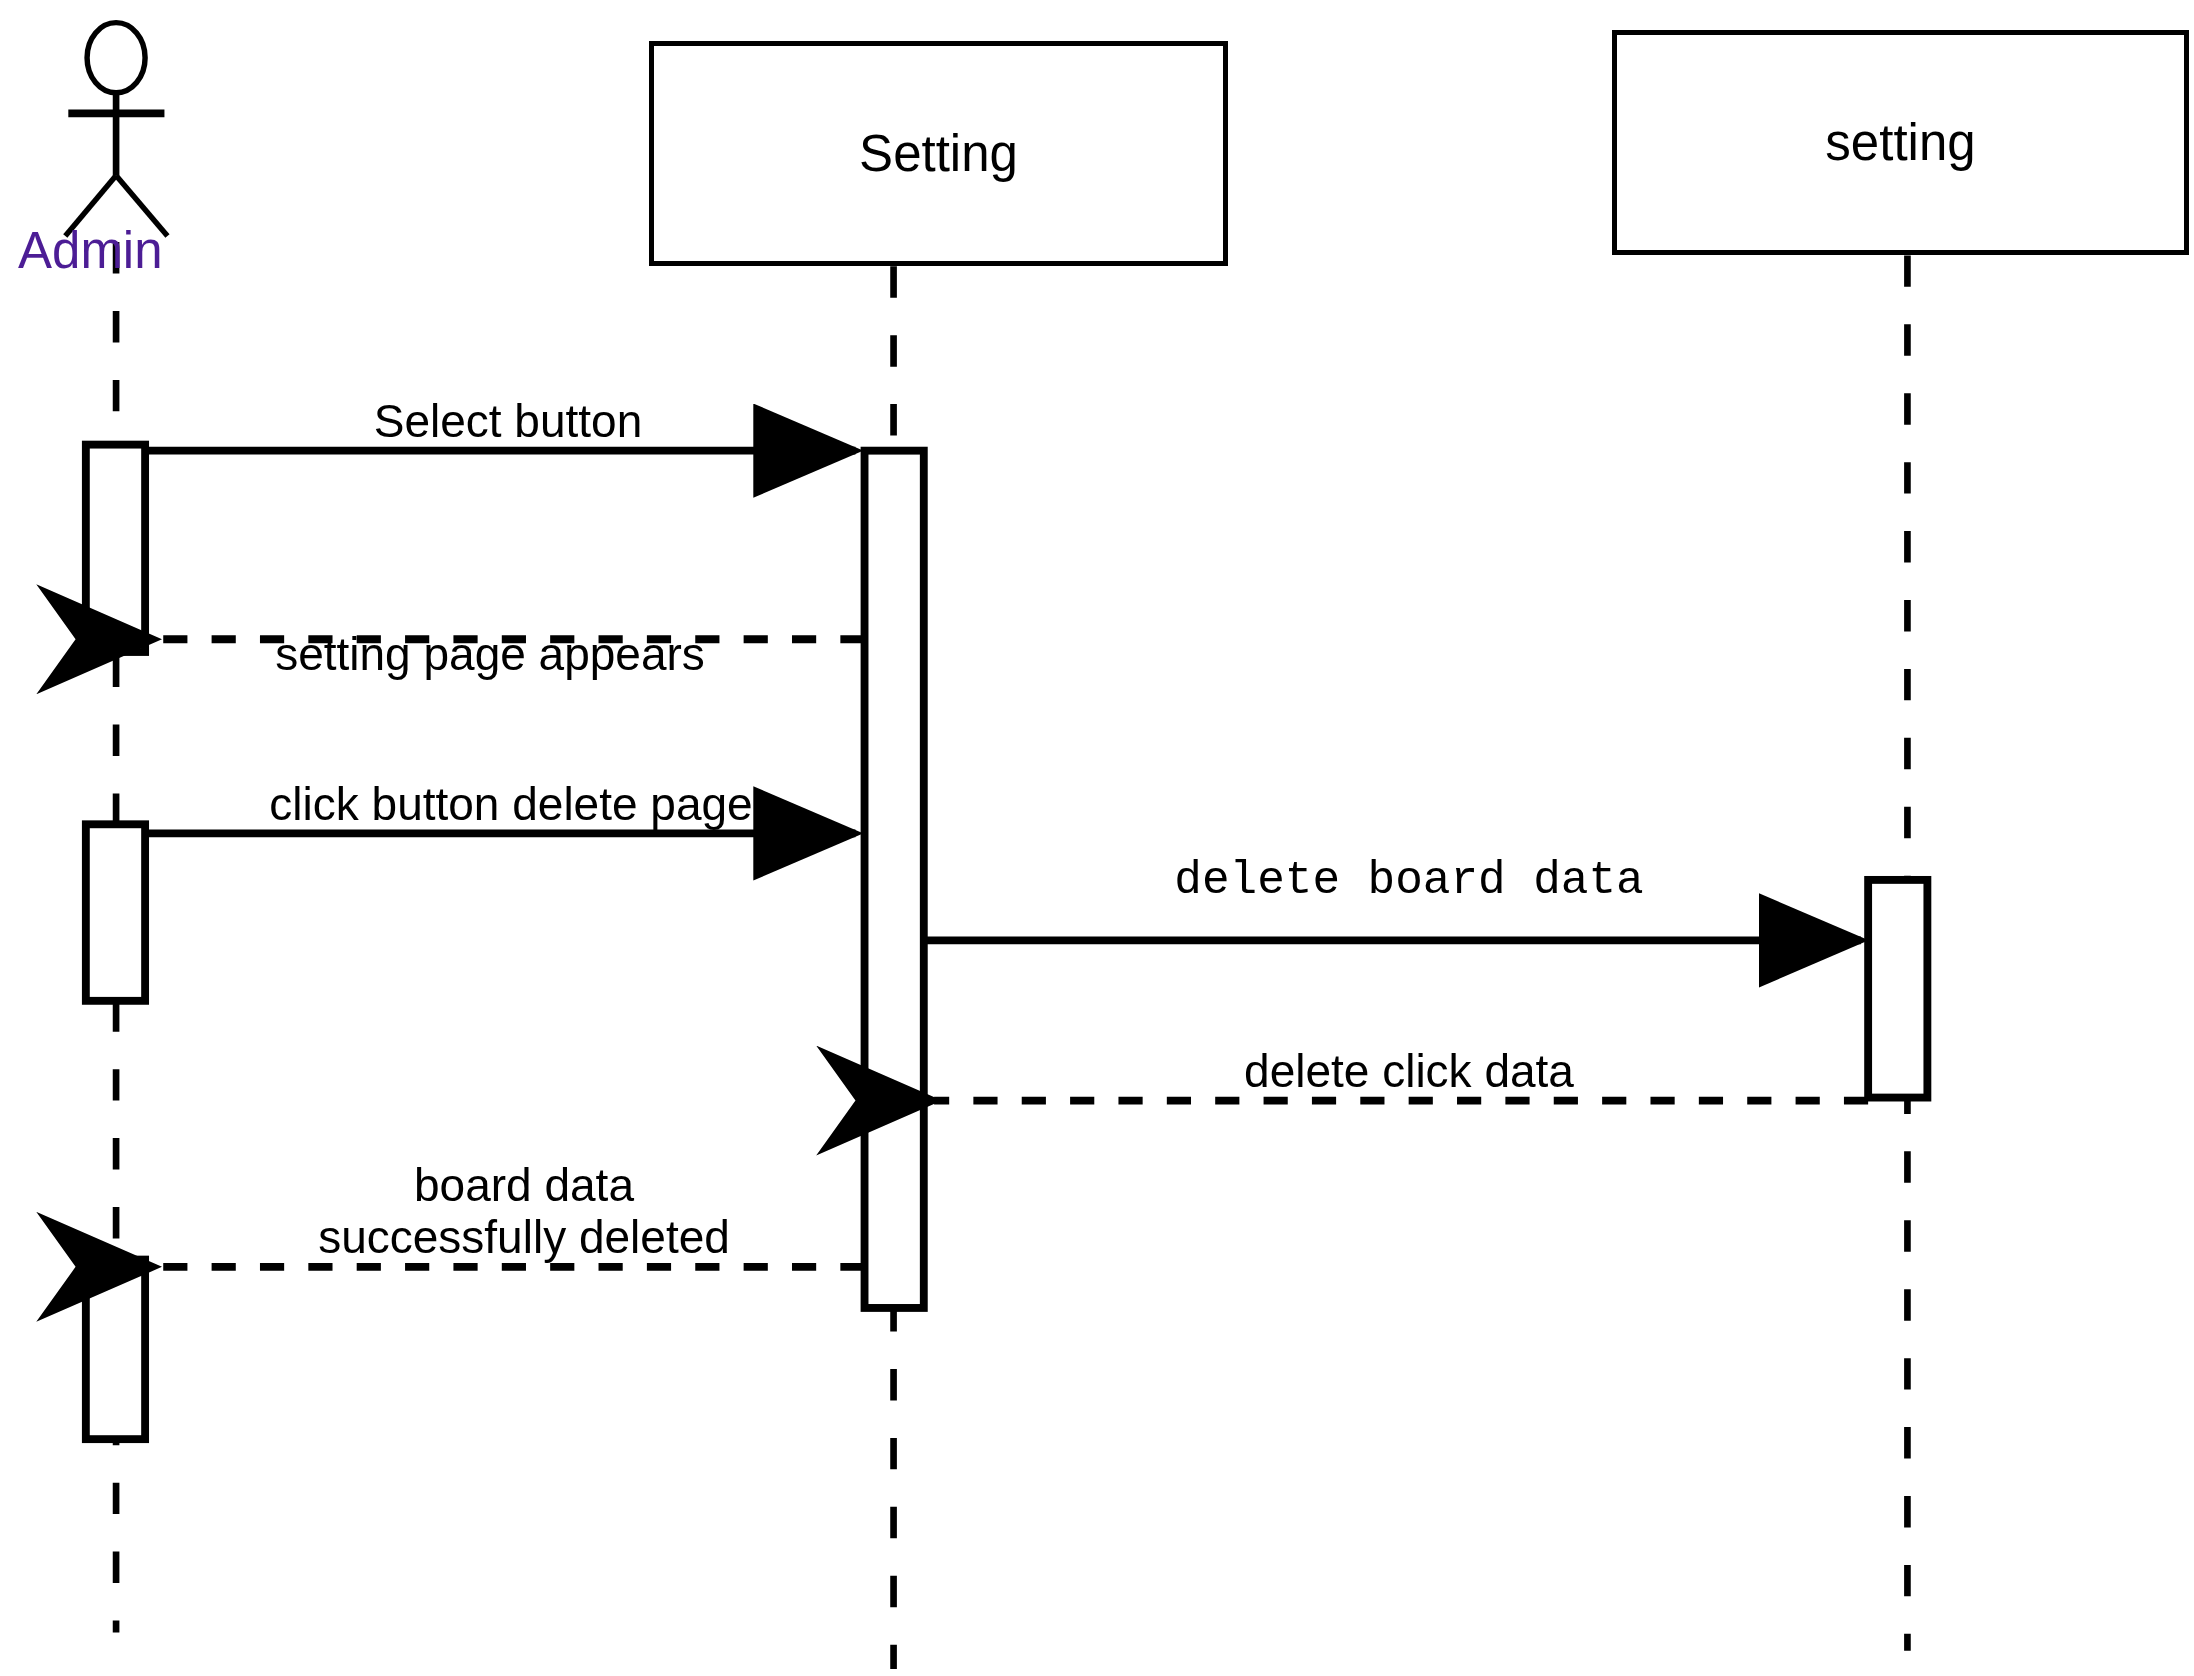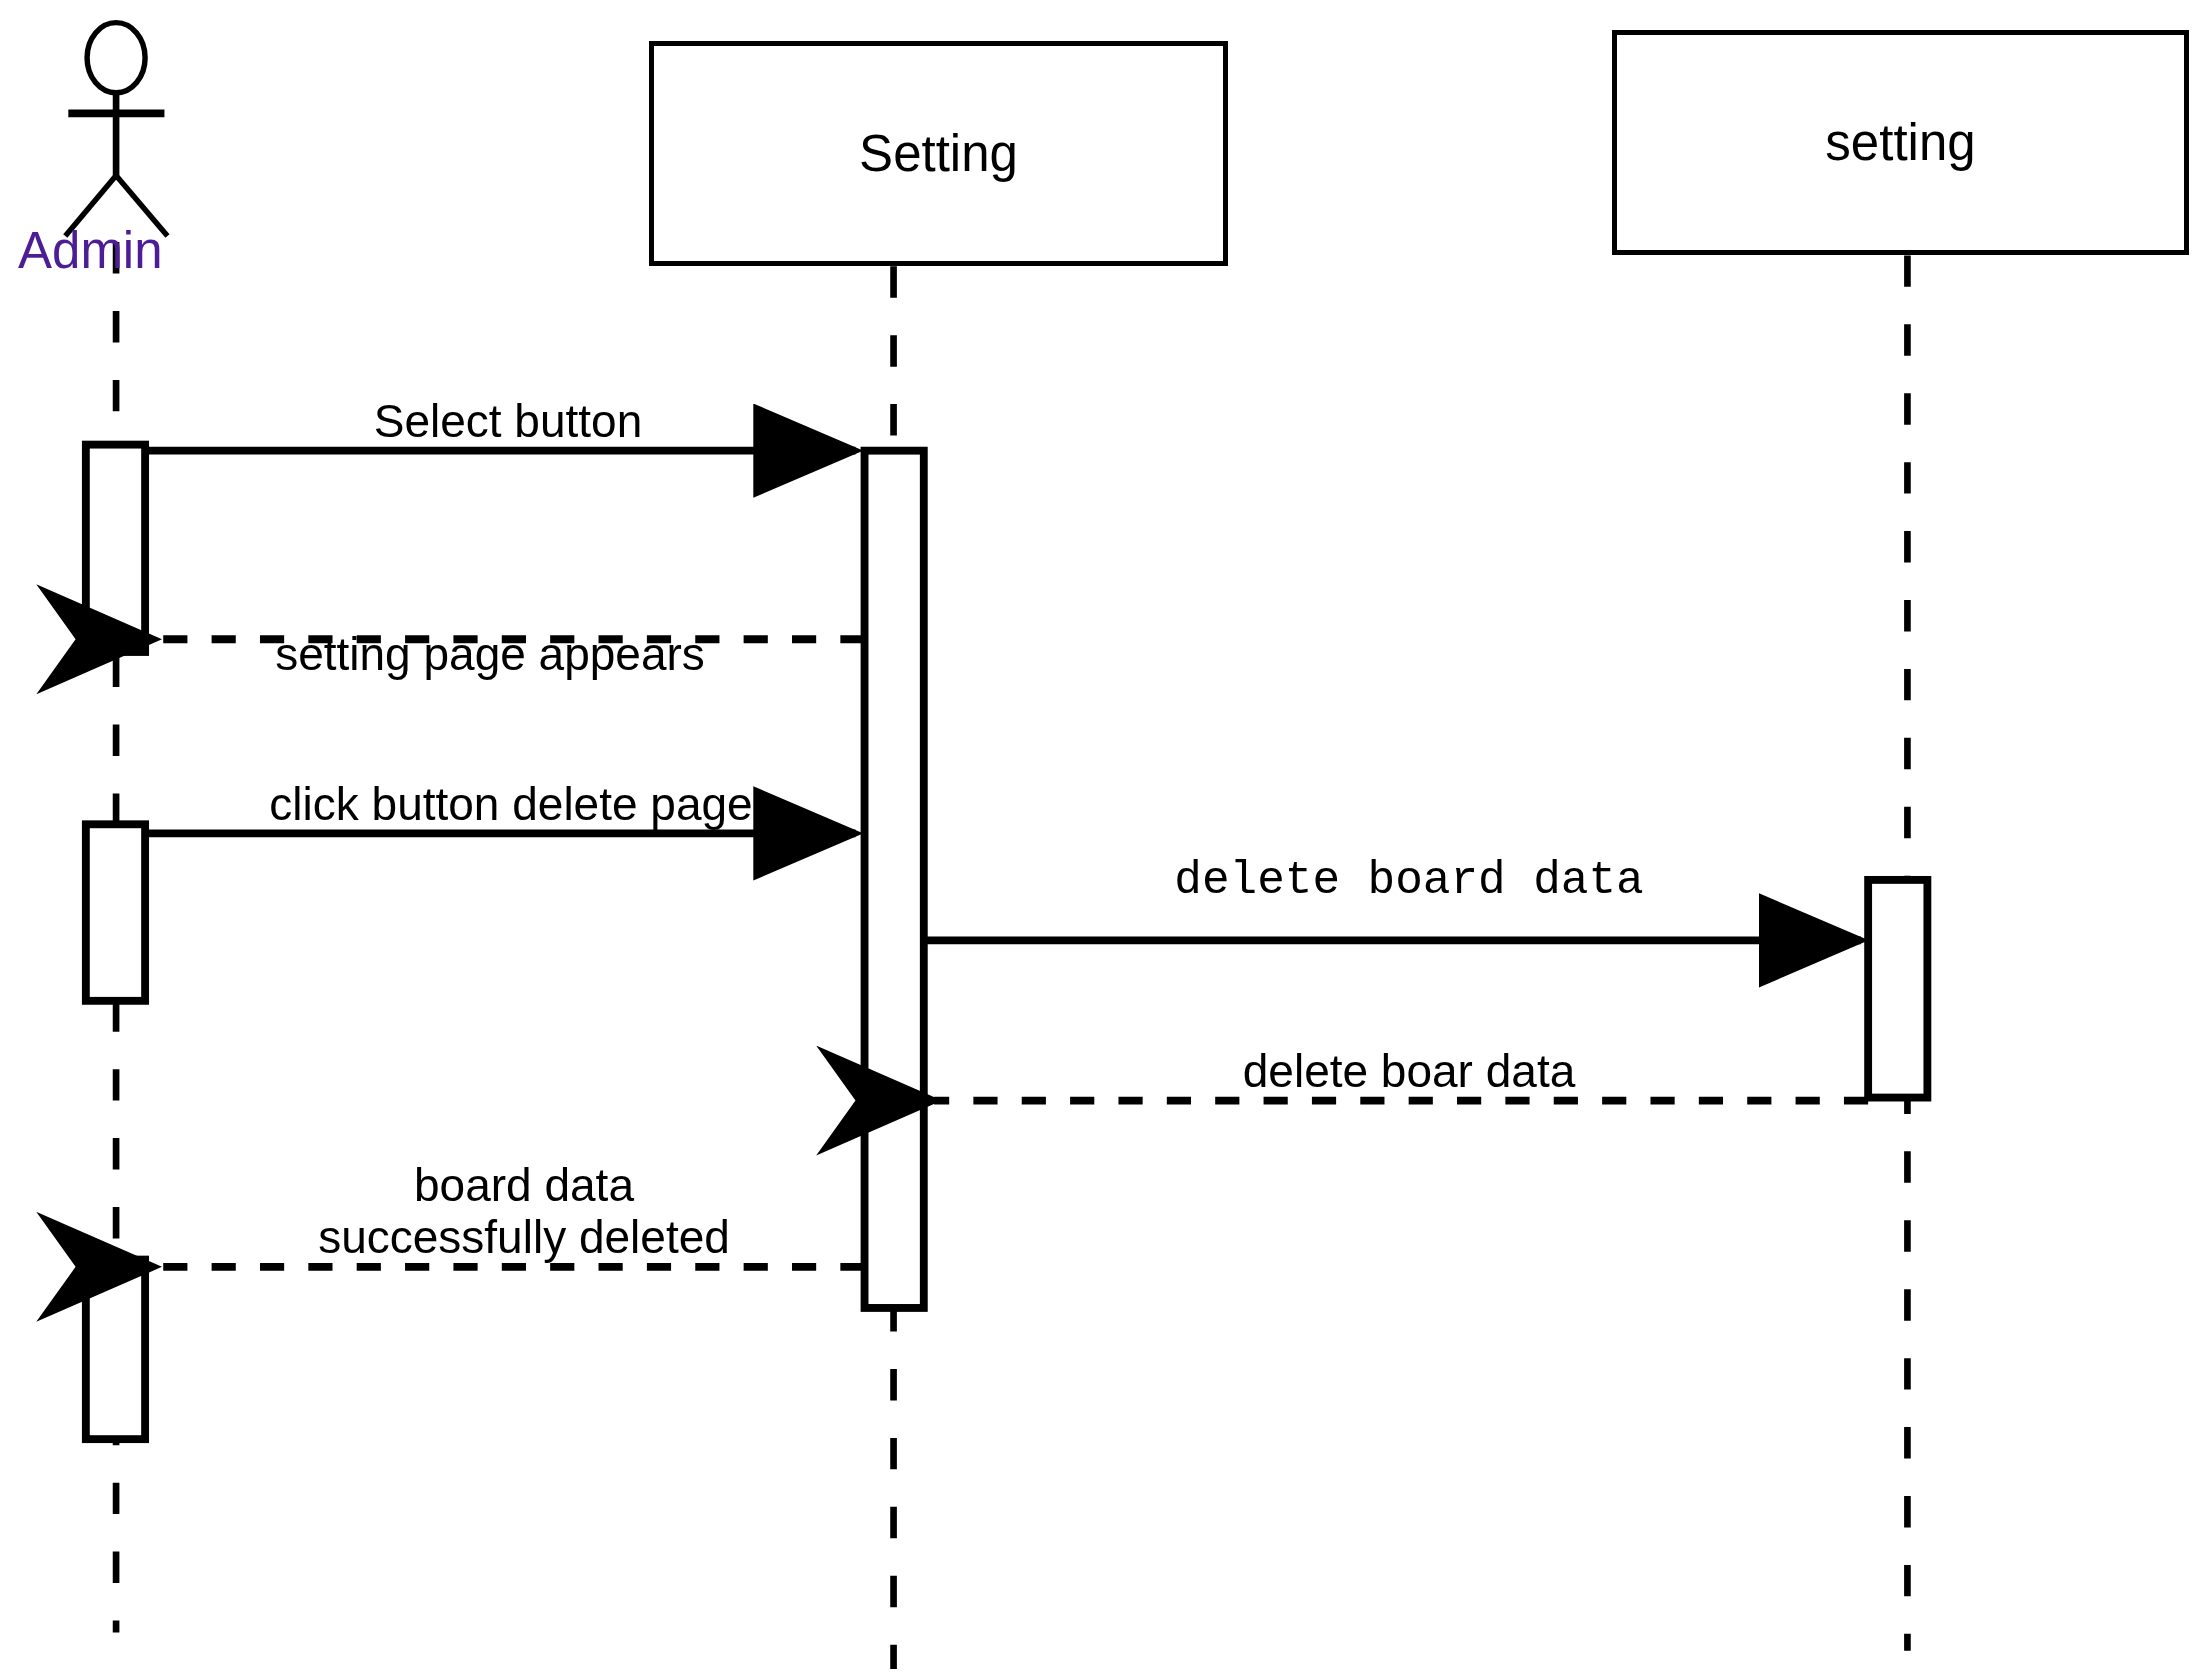--- a/index.html
+++ b/index.html
@@ -115,19 +115,19 @@
   <div class="actor-label" style="left:18px; top:225px;">Admin</div>
 
   <div class="msg-label align-center" style="left:508px; top:396px;">Select button</div>
 
   <div class="msg-label align-center" style="left:490px; top:585px;margin-top:44px;">setting page appears</div>
 
   <div class="msg-label align-center" style="left:511px; top:779px;">click button delete page</div>
 
   <div class="msg-label align-center" style="left:1409px; top:856px;font-family:Liberation Mono, monospace;">delete board data</div>
 
-  <div class="msg-label align-center" style="left:1409px; top:1046px;">delete boar data</div>
+  <div class="msg-label align-center" style="left:1409px; top:1046px;">delete click data</div>
 
   <div class="msg-label align-center" style="left:524px; top:1136px;margin-top:24px;">board data
 successfully deleted</div>
 
 </div>
 
 
 </body></html>

